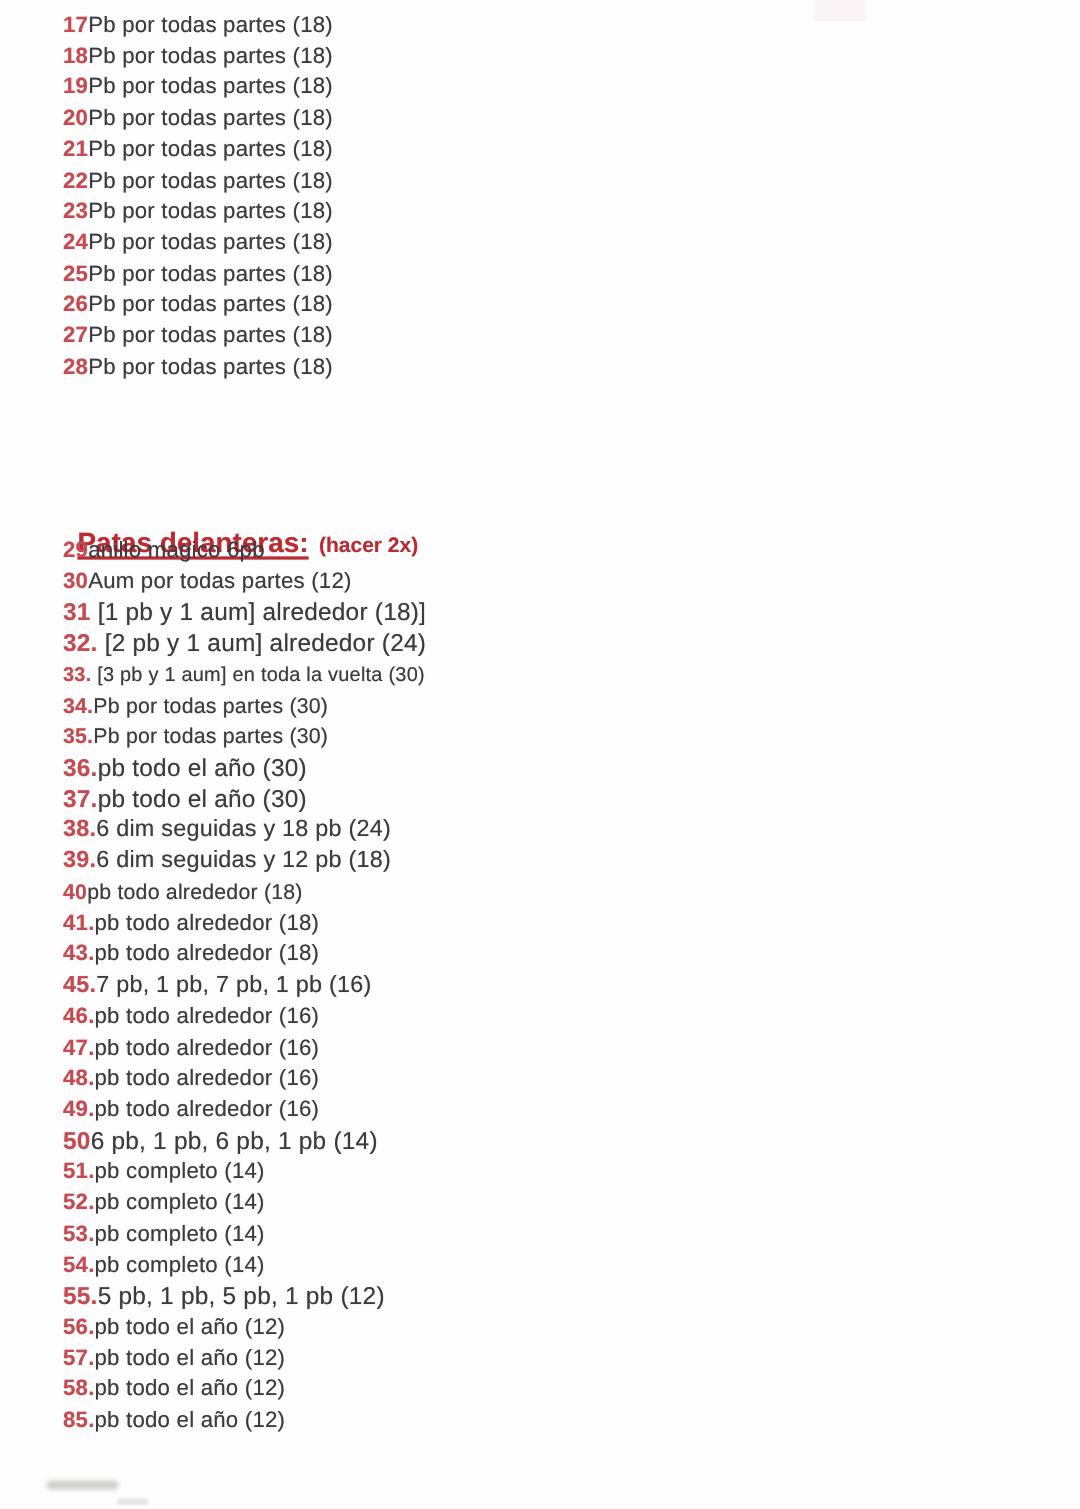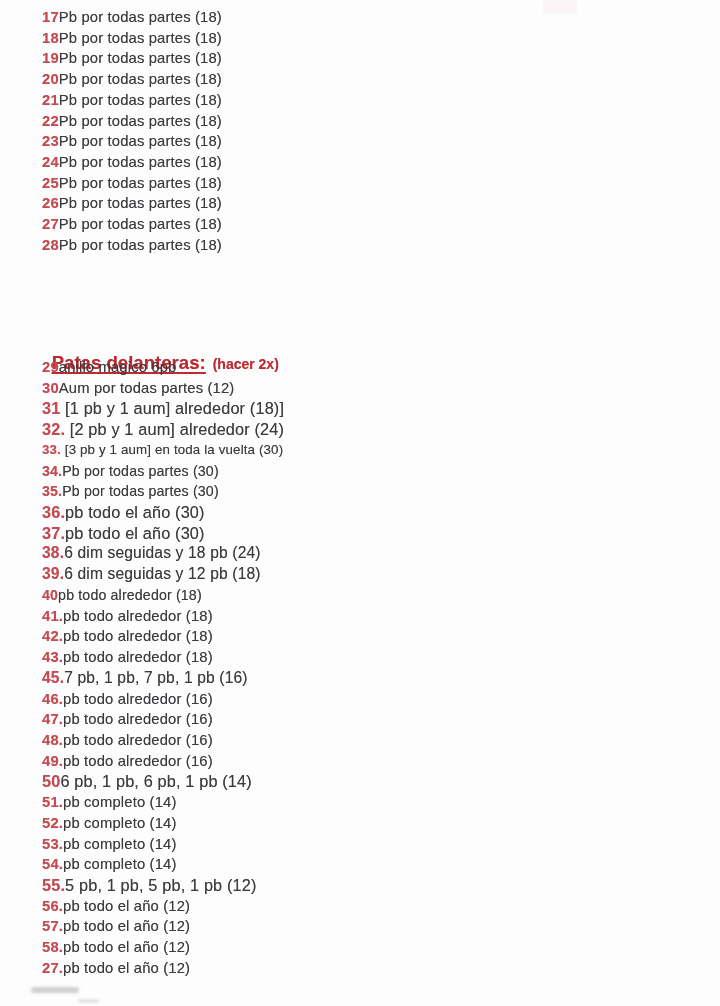--- a/index.html
+++ b/index.html
@@ -125,35 +125,34 @@
       <div class="round-line sz-lg"><span class="round-num">32.</span><span class="round-text"> [2 pb y 1 aum] alrededor (24)</span></div>
       <div class="round-line sz-sm"><span class="round-num">33.</span><span class="round-text"> [3 pb y 1 aum] en toda la vuelta (30)</span></div>
       <div class="round-line sz-sm2"><span class="round-num">34.</span><span class="round-text">Pb por todas partes (30)</span></div>
       <div class="round-line sz-sm2"><span class="round-num">35.</span><span class="round-text">Pb por todas partes (30)</span></div>
       <div class="round-line sz-lg"><span class="round-num">36.</span><span class="round-text">pb todo el año (30)</span></div>
       <div class="round-line sz-lg"><span class="round-num">37.</span><span class="round-text">pb todo el año (30)</span></div>
       <div class="round-line sz-md2"><span class="round-num">38.</span><span class="round-text">6 dim seguidas y 18 pb (24)</span></div>
       <div class="round-line sz-md2"><span class="round-num">39.</span><span class="round-text">6 dim seguidas y 12 pb (18)</span></div>
       <div class="round-line sz-sm2"><span class="round-num">40</span><span class="round-text">pb todo alrededor (18)</span></div>
       <div class="round-line"><span class="round-num">41.</span><span class="round-text">pb todo alrededor (18)</span></div>
-      <div class="round-line"><span class="round-num">42.</span><span class="round-text">pb todo alrededor (18)</span></div>
       <div class="round-line"><span class="round-num">43.</span><span class="round-text">pb todo alrededor (18)</span></div>
       <div class="round-line sz-md2"><span class="round-num">45.</span><span class="round-text">7 pb, 1 pb, 7 pb, 1 pb (16)</span></div>
       <div class="round-line"><span class="round-num">46.</span><span class="round-text">pb todo alrededor (16)</span></div>
       <div class="round-line"><span class="round-num">47.</span><span class="round-text">pb todo alrededor (16)</span></div>
       <div class="round-line"><span class="round-num">48.</span><span class="round-text">pb todo alrededor (16)</span></div>
       <div class="round-line"><span class="round-num">49.</span><span class="round-text">pb todo alrededor (16)</span></div>
       <div class="round-line sz-lg"><span class="round-num">50</span><span class="round-text">6 pb, 1 pb, 6 pb, 1 pb (14)</span></div>
       <div class="round-line"><span class="round-num">51.</span><span class="round-text">pb completo (14)</span></div>
       <div class="round-line"><span class="round-num">52.</span><span class="round-text">pb completo (14)</span></div>
       <div class="round-line"><span class="round-num">53.</span><span class="round-text">pb completo (14)</span></div>
       <div class="round-line"><span class="round-num">54.</span><span class="round-text">pb completo (14)</span></div>
       <div class="round-line sz-lg"><span class="round-num">55.</span><span class="round-text">5 pb, 1 pb, 5 pb, 1 pb (12)</span></div>
       <div class="round-line"><span class="round-num">56.</span><span class="round-text">pb todo el año (12)</span></div>
       <div class="round-line"><span class="round-num">57.</span><span class="round-text">pb todo el año (12)</span></div>
       <div class="round-line"><span class="round-num">58.</span><span class="round-text">pb todo el año (12)</span></div>
-      <div class="round-line"><span class="round-num">27.</span><span class="round-text">pb todo el año (12)</span></div>
+      <div class="round-line"><span class="round-num">85.</span><span class="round-text">pb todo el año (12)</span></div>
     </div>
 
   <div class="smudge smudge-bottom-a"></div>
   <div class="smudge smudge-bottom-b"></div>
 
 </div>
 
 </body></html>

